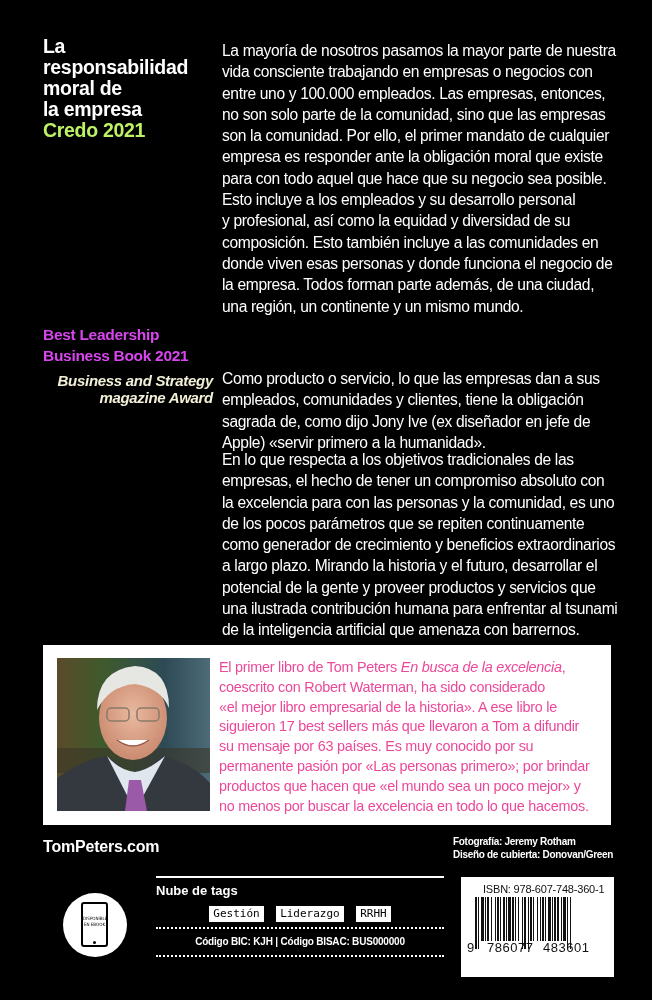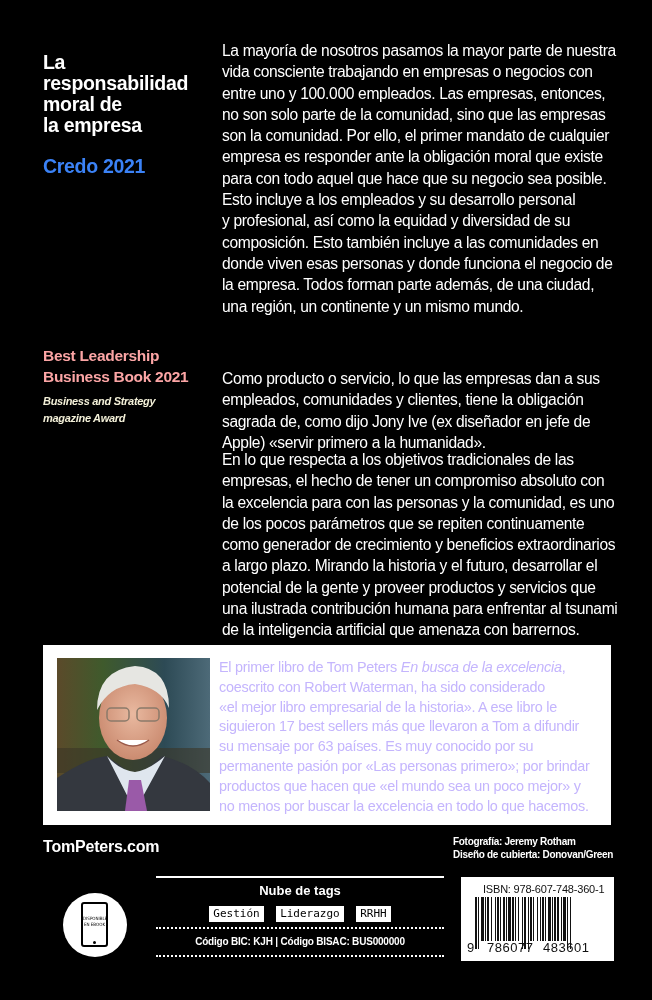--- a/index.html
+++ b/index.html
@@ -1,46 +1,46 @@
 <!DOCTYPE html>
 <html><head>
 <meta charset="utf-8">
 <style>
   html, body { margin:0; padding:0; }
   body { width:652px; height:1000px; background:#000; position:relative; overflow:hidden; font-family:"Liberation Sans", sans-serif; color:#fff; }
   .abs { position:absolute; }
-  .title { left:43px; top:52px; width:170px; font-weight:bold; font-size:19.5px; line-height:21px; letter-spacing:-0.3px; }
+  .title { left:43px; top:36px; width:170px; font-weight:bold; font-size:19.5px; line-height:21px; letter-spacing:-0.3px; }
   .title .line { display:block; }
-  .title .red { color:#3b82f6;margin-top:20px; }
+  .title .red { color:#bef264; }
   .para { left:222px; width:410px; font-size:15.6px; line-height:21.3px; letter-spacing:-0.35px; }
   .para .ln { display:block; white-space:nowrap; }
   .p1 { top:40px; }
   .p2 { top:323px;margin-top:45px; }
   .p3 { top:449px; }
   .award { left:43px; top:324px; width:170px; }
-  .award-title { font-weight:bold; font-size:15.5px; line-height:21px; color:#fca5a5; letter-spacing:-0.3px;margin-top:21px; }
-  .award-sub { margin-top:6px; font-weight:bold; font-style:italic; font-size:11px; line-height:17px; color:#f3f0d8; letter-spacing:-0.3px; }
+  .award-title { font-weight:bold; font-size:15.5px; line-height:21px; color:#d946ef; letter-spacing:-0.3px; }
+  .award-sub { margin-top:6px; font-weight:bold; font-style:italic; font-size:15px; line-height:17px; color:#f3f0d8; letter-spacing:-0.3px;text-align:right; }
   .bio-box { left:43px; top:645px; width:568px; height:180px; background:#fff; }
   .photo { left:57px; top:658px; width:153px; height:153px; overflow:hidden; }
-  .bio-text { left:219px; top:658px; width:390px; color:#c4b5fd; font-size:14.4px; line-height:19.8px; letter-spacing:-0.25px; }
+  .bio-text { left:219px; top:658px; width:390px; color:#ec4899; font-size:14.4px; line-height:19.8px; letter-spacing:-0.25px; }
   .bio-text .ln { display:block; white-space:nowrap; }
   .site { left:43px; top:838px; font-weight:bold; font-size:16px; letter-spacing:-0.2px; }
   .credits { left:453px; top:836px; font-weight:bold; font-size:10px; line-height:12.5px; letter-spacing:-0.3px; }
   .ebook { left:63px; top:893px; width:64px; height:64px; border-radius:50%; background:#fff; }
   .tablet { position:absolute; left:18px; top:9px; width:27px; height:45px; border:2.5px solid #000; border-radius:3px; box-sizing:border-box; background:#fff; }
   .tablet-text { position:absolute; left:0; right:0; top:12px; text-align:center; font-size:4.5px; line-height:6px; color:#000; font-family:"DejaVu Sans Condensed","DejaVu Sans", sans-serif; }
   .tablet-btn { position:absolute; left:50%; bottom:1px; width:3px; height:3px; margin-left:-1.5px; background:#000; border-radius:50%; }
   .tags-wrap { left:156px; top:876px; width:288px; }
   .rule-solid { height:2px; background:#fff; }
-  .tags-title { text-align:center; font-weight:bold; font-size:13px; margin-top:5px; line-height:16px; }
+  .tags-title { text-align:left; font-weight:bold; font-size:13px; margin-top:5px; line-height:16px; }
   .tag-row { text-align:center; margin-top:4px; height:19px; }
   .tag { display:inline-block; background:#fff; color:#000; font-family:"DejaVu Sans Mono", monospace; font-size:11px; line-height:16px; padding:0 4px; margin:0 4px; }
   .rule-dots { border-top:2px dotted #fff; margin-top:5px; }
   .codes { font-weight:bold; font-size:10px; text-align:center; margin-top:4px; line-height:17px; letter-spacing:-0.2px; white-space:nowrap; }
-  .barcode-box { left:461px; top:877px; width:153px; height:84px; background:#fff; }
+  .barcode-box { left:461px; top:877px; width:153px; height:100px; background:#fff; }
   .isbn { position:absolute; left:22px; top:6px; font-size:11px; color:#111; letter-spacing:-0.2px; }
   .barcode-svg { position:absolute; left:8px; top:20px; }
   .bc-num { position:absolute; top:63px; font-size:13px; color:#111; letter-spacing:0.5px; }
 </style>
 </head>
 <body>
 
 <div class="abs title">
   <span class="line">La</span>
   <span class="line">responsabilidad</span>

